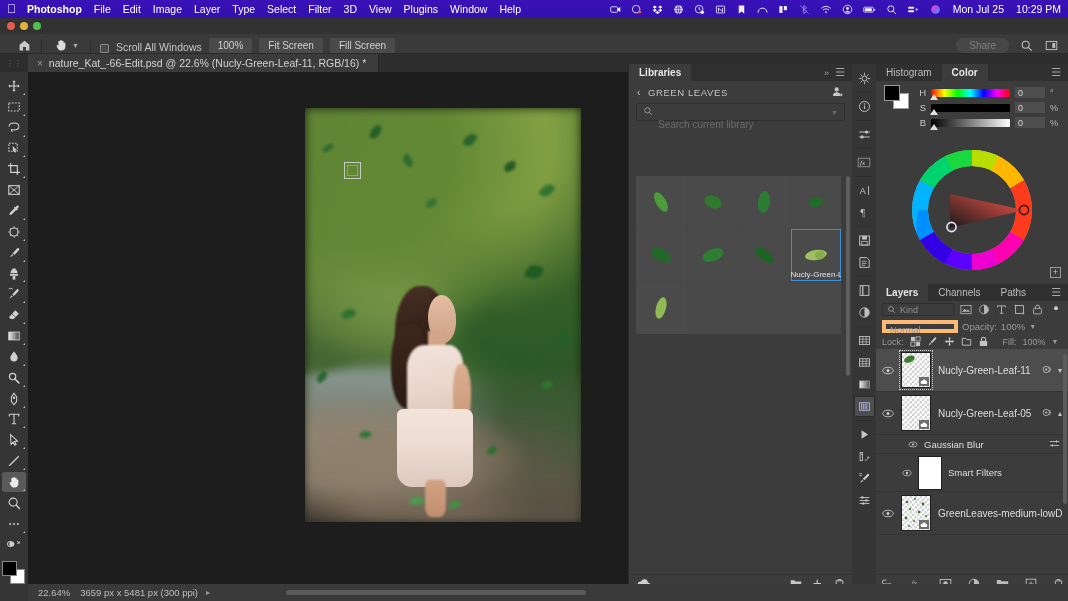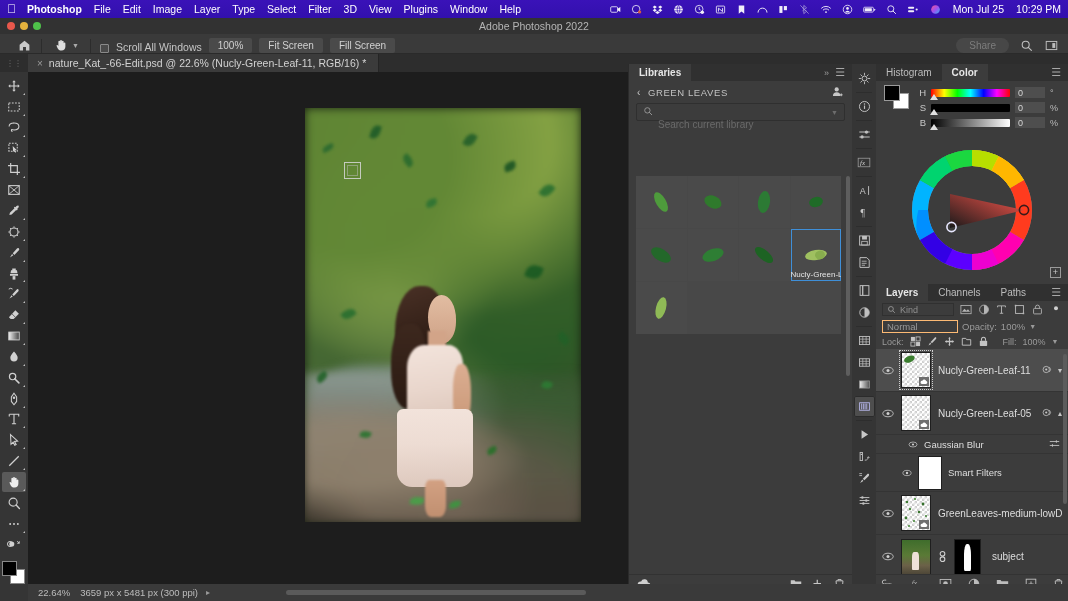--- a/index.html
+++ b/index.html
@@ -314,21 +314,21 @@
   }
   .kindbox {
     width:72px; height:13px; background:#3c3c3c; border:1px solid #303030;
     display:flex; align-items:center; gap:4px; padding:0 4px;
     font-size:9px; color:#8f8f8f;
   }
   .lp-filter .fi { width:13px; height:13px; display:flex; align-items:center; justify-content:center; color:#b5b5b5; }
   .lp-blend {
     height:16px; display:flex; align-items:center; gap:4px; padding:0 6px; font-size:9.5px; color:#9a9a9a;
   }
-  .blendbox { width:76px; height:13px; background:#3c3c3c; border:1px solid #fdba74; padding-left:4px; line-height:12px; }
+  .blendbox { width:76px; height:13px; background:#3c3c3c; border:4px solid #fdba74; padding-left:4px; line-height:12px; }
   .lp-lock {
     height:15px; display:flex; align-items:center; gap:6px; padding:0 6px; font-size:9px; color:#9a9a9a;
   }
   .lp-lock .li { color:#b9b9b9; display:flex; align-items:center; }
   .layer-row {
     height:43px; display:flex; align-items:center; gap:7px; padding:0 6px;
     border-bottom:1px solid #343434; position:relative;
   }
   .layer-row.selected { background:#4d4d4d; }
   .eye { width:12px; display:flex; align-items:center; justify-content:center; color:#cdcdcd; }
@@ -495,21 +495,20 @@
     <span class="clock">Mon Jul 25</span>
     <span class="clock">10:29 PM</span>
   </div>
 
   <div class="titlebar">
     <div class="traffic">
       <span class="tl r"></span>
       <span class="tl y"></span>
       <span class="tl g"></span>
     </div>
-    <div class="apptitle">Adobe Photoshop 2022</div>
   </div>
 
   <div class="optbar">
     <span class="ico">
       <svg width="13" height="13" viewBox="0 0 16 16">
           <path d="M8 2L2 7.2V14h4.2V9.8h3.6V14H14V7.2z" fill="#c9c9c9"></path>
         </svg>
     </span>
     <span class="divider-v"></span>
     <span class="tool-chip">
@@ -1279,42 +1278,20 @@
         </svg>
         <span class="sobj">
           <svg width="8" height="6" viewBox="0 0 12 8">
               <path d="M3 7h6a2.3 2.3 0 0 0 .2-4.5A3 3 0 0 0 3.6 2 2.5 2.5 0 0 0 3 7z" fill="#fff"></path>
             </svg>
         </span>
       </span>
       <span class="lname">GreenLeaves-medium-lowDens-9</span>
     </div>
 
-    <div class="layer-row" style="border-bottom:none;">
-      <span class="eye">
-        <svg width="12" height="9" viewBox="0 0 16 11">
-            <ellipse cx="8" cy="5.5" rx="7" ry="4.4" fill="none" stroke="#cfcfcf" stroke-width="1.1"></ellipse>
-            <circle cx="8" cy="5.5" r="2" fill="#cfcfcf"></circle>
-          </svg>
-      </span>
-      <span style="position:relative; width:30px; height:36px; flex:none; border:1px solid #1f1f1f; overflow:hidden;">
-        <span style="position:absolute;inset:0;background:linear-gradient(180deg,#3f6d2c,#5a7a36 45%,#6b6148 75%,#4e4738);"></span>
-        <span style="position:absolute;left:34%;top:38%;width:26%;height:52%;background:#efe1d8;border-radius:30% 30% 8% 8%;"></span>
-      </span>
-      <span style="display:flex;flex-direction:column;align-items:center;color:#cfcfcf;">
-        <svg width="9" height="13" viewBox="0 0 10 14">
-            <circle cx="5" cy="4" r="2.6" fill="none" stroke="#cfcfcf" stroke-width="1.2"></circle>
-            <circle cx="5" cy="10" r="2.6" fill="none" stroke="#cfcfcf" stroke-width="1.2"></circle>
-          </svg>
-      </span>
-      <span style="width:27px;height:36px;background:#000;border:1px solid #1f1f1f;position:relative;flex:none;">
-        <span style="position:absolute;left:36%;top:14%;width:28%;height:80%;background:#fff;border-radius:40% 40% 10% 10%;"></span>
-      </span>
-      <span class="lname" style="padding-left:4px;">subject</span>
-    </div>
 
     <div class="lp-scroll"></div>
 
     <div class="lp-footer">
       <span>
         <svg width="13" height="10" viewBox="0 0 16 10">
             <path d="M6.4 5H4a2.4 2.4 0 0 1 0-4.8h2.4M9.6 5H12a2.4 2.4 0 0 1 0 4.8H9.6" fill="none" stroke="#bcbcbc" stroke-width="1.2"></path>
             <path d="M5.4 5h5.2" stroke="#bcbcbc" stroke-width="1.2"></path>
           </svg>
       </span>

